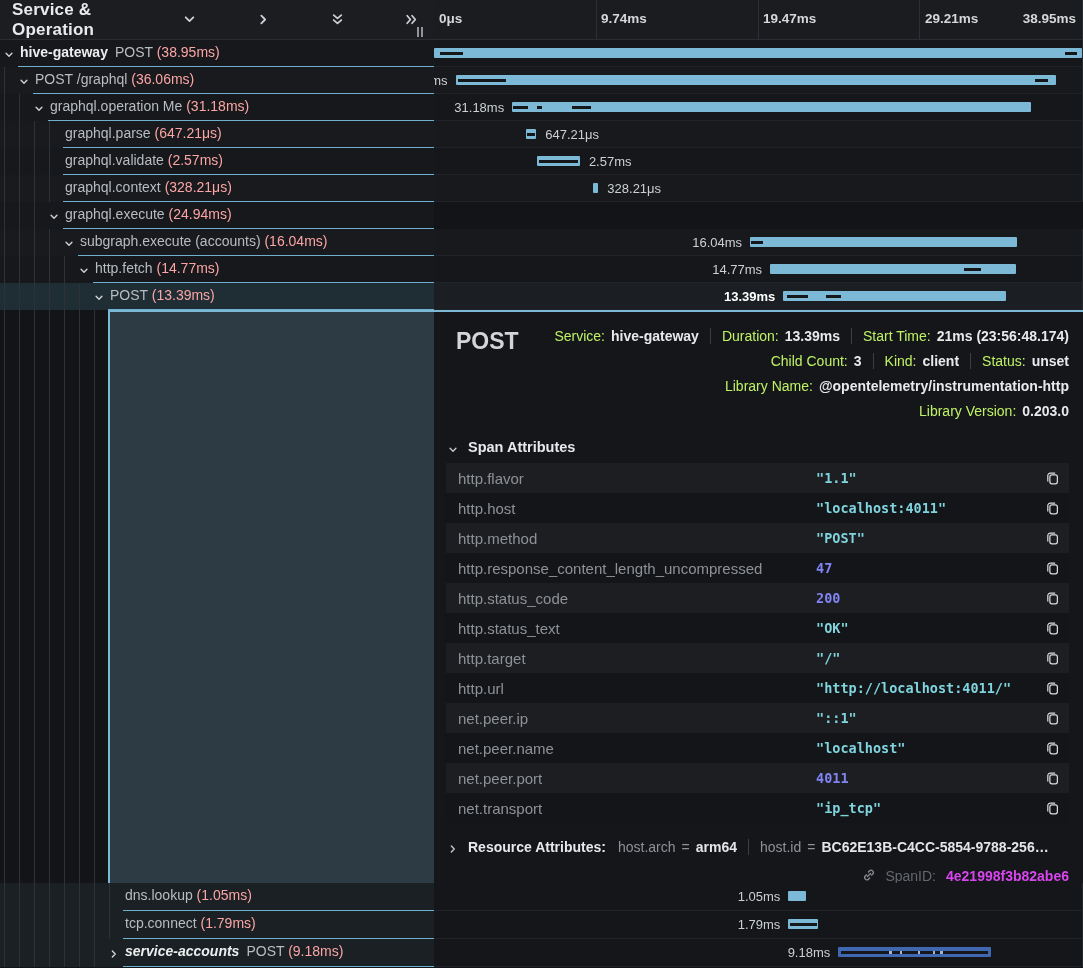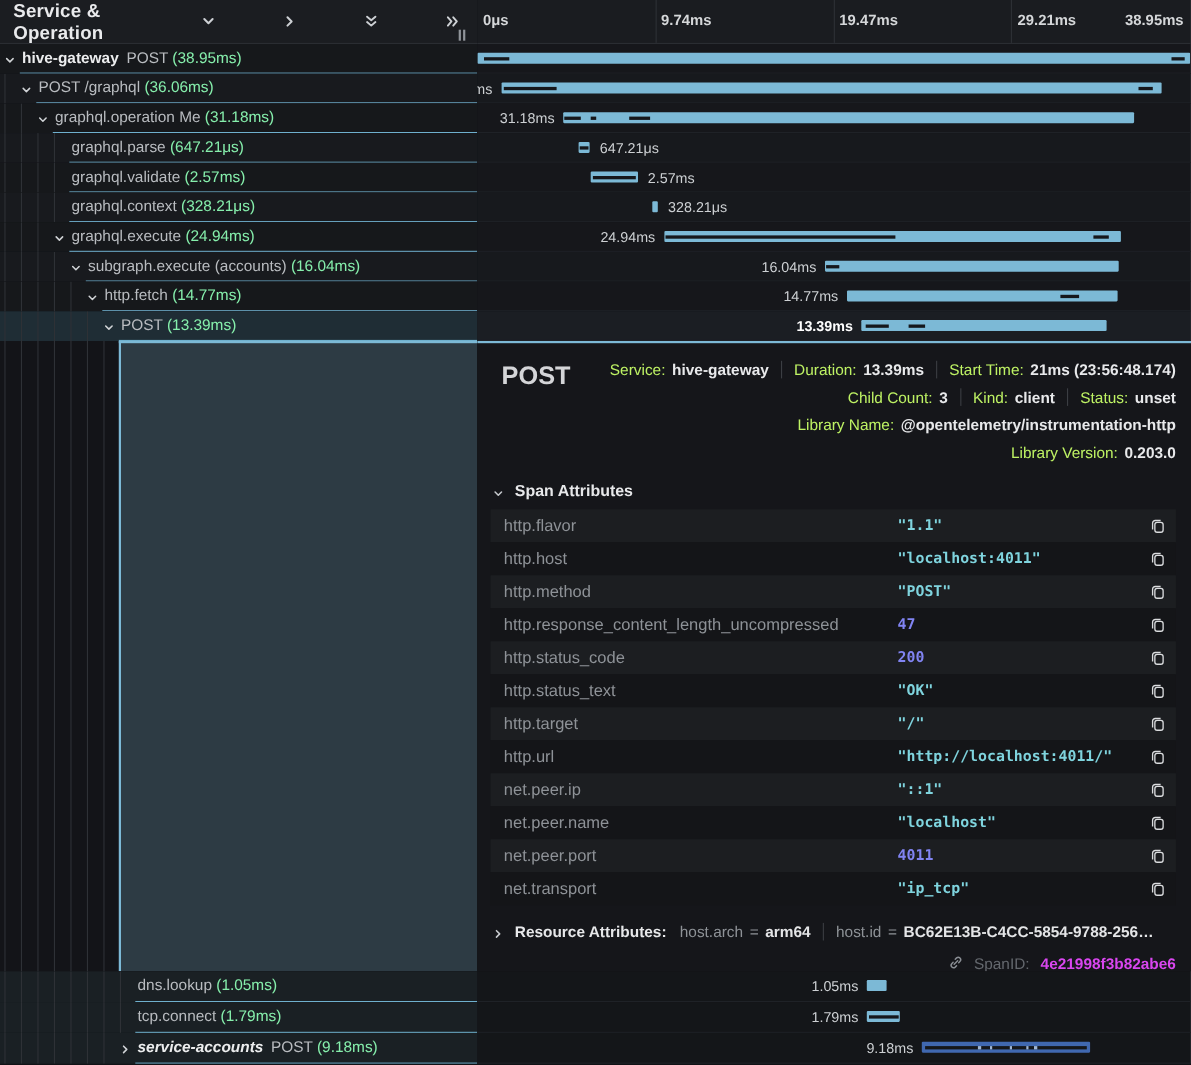--- a/index.html
+++ b/index.html
@@ -31,21 +31,21 @@
               font-size:14px; color:#b9bcc0; }
   .tree-row.alt { background:#181a1e; }
   .tree-row.selected { background:#1f2d35; }
   .tree-row .rowline { position:absolute; bottom:0; right:0; height:1.5px; background:#6fb0ce; }
   .guide { position:absolute; top:0; bottom:0; width:1px; background:#2e3136; }
   .chev { position:absolute; top:7px; width:12px; height:12px; color:#d0d3d6; }
   .chev svg { width:10px; height:10px; }
   .tree-label { position:absolute; top:4px; white-space:nowrap; }
   .svc-name { font-weight:700; color:#ecedee; margin-right:7px; }
   .svc-name.italic { font-style:italic; }
-  .op-dur { color:#86efac;margin-top:14px; }
+  .op-dur { color:#fca5a5;margin-top:14px; }
 
   
   .time-row { height:27px; background:#16171b; border-bottom:1px solid #1f2227; border-right:1px solid #26292d; position:relative; }
   .time-row.alt { background:#17191d; }
   .time-row.selected { background:#1b1e23; }
   .bar { position:absolute; top:8px; height:10px; border-radius:1px; cursor:pointer; }
   .mark { position:absolute; top:3.5px; height:3px; }
   .bar-label { position:absolute; top:6px; font-size:13px; color:#cdd0d3; white-space:nowrap; }
   .bar-label.bold { font-weight:700; color:#fff; }
 
@@ -242,27 +242,20 @@
         <div class="cell-tree tree-row">
           <i class="guide" style="left: 4px;"></i>
           <i class="guide" style="left: 19px;"></i>
           <i class="guide" style="left: 34px;"></i>
           <span class="chev" style="left: 49px;"><svg viewBox="0 0 12 12" fill="none" stroke="currentColor" stroke-width="1.7" stroke-linecap="round" stroke-linejoin="round">
               <path d="M2.5 4 6 7.5 9.5 4"></path>
             </svg></span>
           <span class="tree-label" style="left: 65px;"><span>graphql.execute </span><span class="op-dur">(24.94ms)</span></span>
           <i class="rowline" style="left: 63px;"></i>
         </div>
-        <div class="cell-time time-row gridcols">
-          <div class="bar" style="left: 26.1874%; width: max(64.0308%, 4px); background: rgb(124, 185, 214);">
-            <i class="mark" style="left: 0.3%; width: 50.5%; background: rgb(21, 23, 27);"></i>
-            <i class="mark" style="left: 94%; width: 3.5%; background: rgb(21, 23, 27);"></i>
-          </div>
-          <span class="bar-label" style="left: 26.1874%; transform: translateX(calc(-100% - 8px));">24.94ms</span>
-        </div>
       </div>
       <div class="row">
         <div class="cell-tree tree-row alt">
           <i class="guide" style="left: 4px;"></i>
           <i class="guide" style="left: 19px;"></i>
           <i class="guide" style="left: 34px;"></i>
           <i class="guide" style="left: 49px;"></i>
           <span class="chev" style="left: 64px;"><svg viewBox="0 0 12 12" fill="none" stroke="currentColor" stroke-width="1.7" stroke-linecap="round" stroke-linejoin="round">
               <path d="M2.5 4 6 7.5 9.5 4"></path>
             </svg></span>

